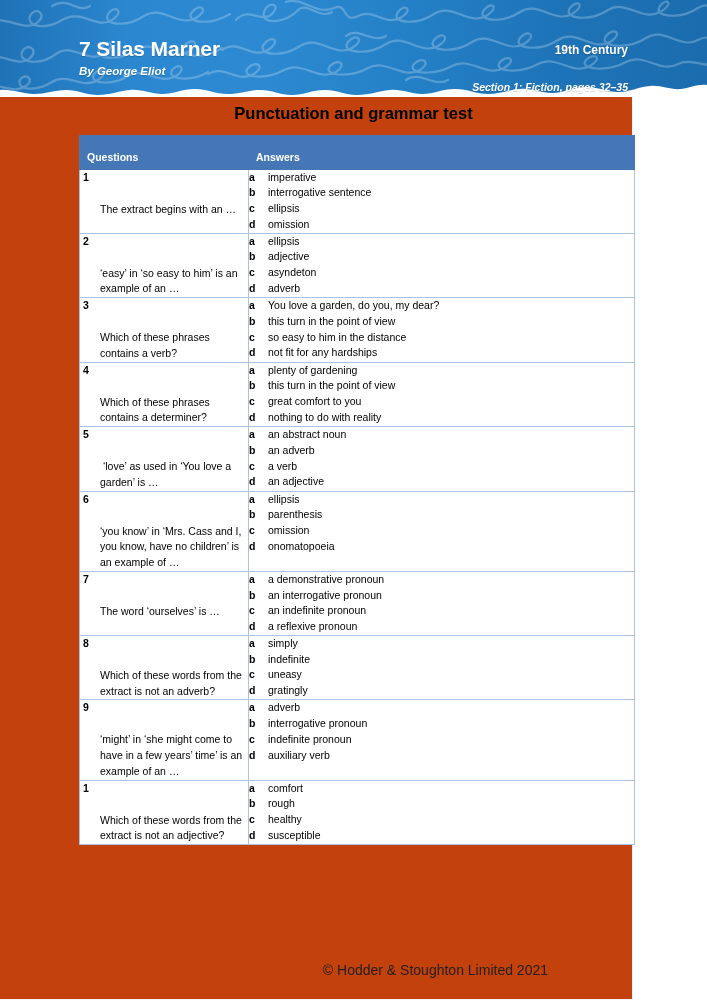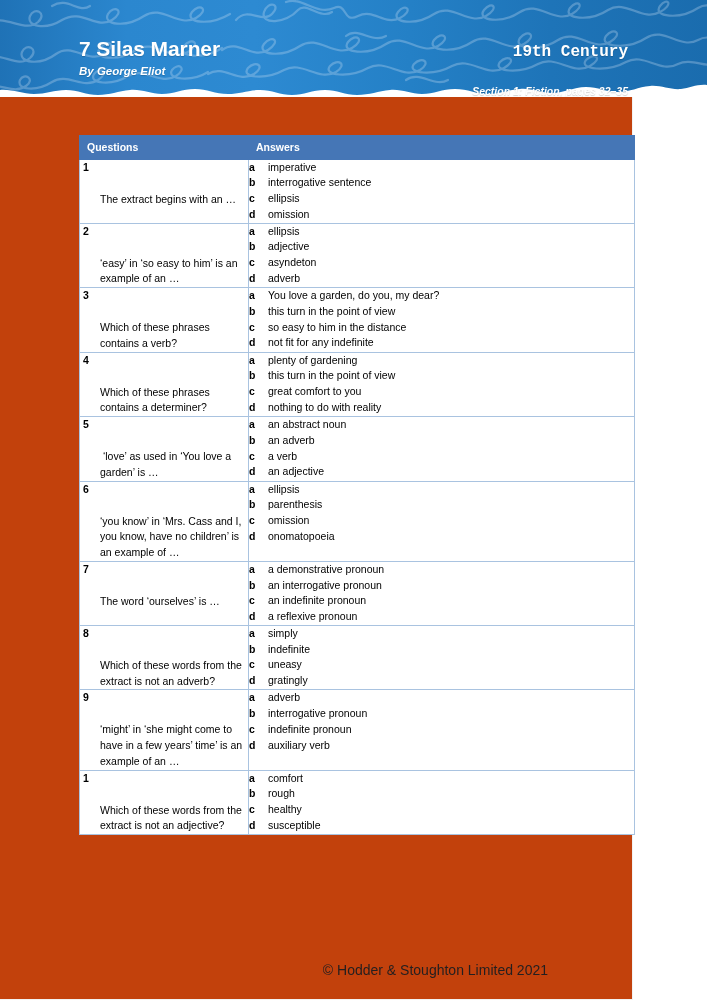--- a/index.html
+++ b/index.html
@@ -87,25 +87,24 @@
     text-shadow: 0 1px 1px rgba(0,0,0,0.18);
   }
   .banner-text-right {
     position: absolute;
     right: 79px;
     top: 43px;
     text-align: right;
     z-index: 5;
   }
   .period-label {
-    font-size: 16px;
+    font-size: 12px;
     font-weight: bold;
     color: #ffffff;
     text-shadow: 0 1px 1px rgba(0,0,0,0.18);
-    font-family: Liberation Mono, monospace;
   }
   .section-label {
     font-size: 10.5px;
     font-style: italic;
     font-weight: bold;
     color: #ffffff;
     margin-top: 24px;
     text-shadow: 0 1px 1px rgba(0,0,0,0.18);
   }
 
@@ -129,21 +128,21 @@
     width: 539px;
     border-collapse: collapse;
     table-layout: fixed;
   }
   .qa-table th {
     background: #4576b6;
     color: #ffffff;
     font-size: 10.5px;
     font-weight: bold;
     text-align: left;
-    padding: 6px 0 5px 7px;
+    padding: 16px 0 5px 7px;
     border: 1px solid #4576b6;
     line-height: 1.1;
   }
   .qa-table th.col-q { width: 161px; }
   .qa-table th.col-a { width: 378px; }
 
   .qa-table td {
     border: 1px solid #a9c3e0;
     vertical-align: top;
     padding: 0;
@@ -270,20 +269,21 @@
       <div class="book-title">7 Silas Marner</div>
       <div class="book-author">By George Eliot</div>
     </div>
 
     <div class="banner-text-right">
       <div class="period-label">19th Century</div>
       <div class="section-label">Section 1: Fiction, pages 32–35</div>
     </div>
   </div>
 
+  <div class="page-title">Punctuation and grammar test</div>
 
   <table class="qa-table">
     <thead>
       <tr>
         <th class="col-q">Questions</th>
         <th class="col-a">Answers</th>
       </tr>
     </thead>
     <tbody id="table-body">
         <tr>
@@ -353,21 +353,21 @@
             <div class="a-row">
               <span class="a-letter">b</span>
               <span class="a-text">this turn in the point of view</span>
             </div>
             <div class="a-row">
               <span class="a-letter">c</span>
               <span class="a-text">so easy to him in the distance</span>
             </div>
             <div class="a-row">
               <span class="a-letter">d</span>
-              <span class="a-text">not fit for any indefinite</span>
+              <span class="a-text">not fit for any hardships</span>
             </div>
           </td>
         </tr>
         <tr>
           <td class="q-cell">
             <div class="q-inner">
               <div class="q-num">4</div>
               <div class="q-text">Which of these phrases contains a determiner?</div>
             </div>
           </td>

